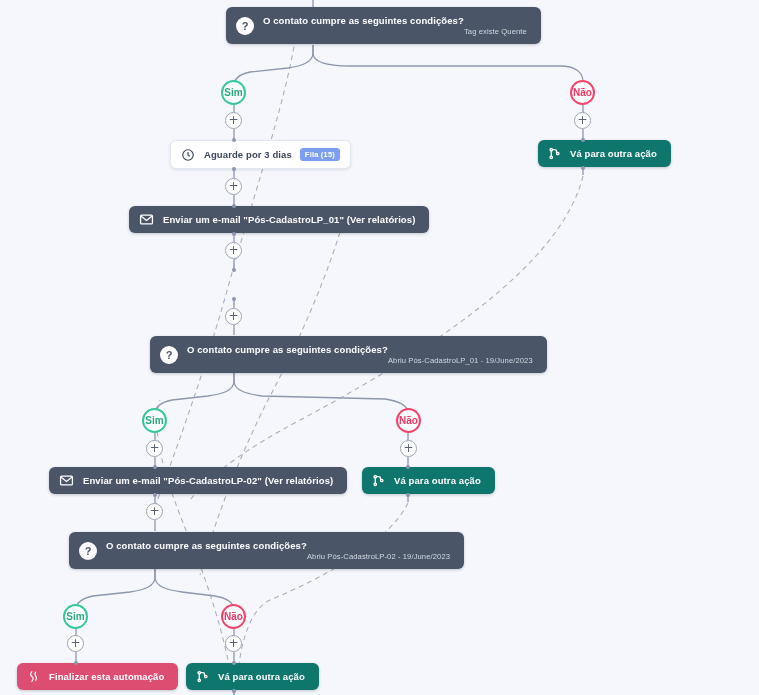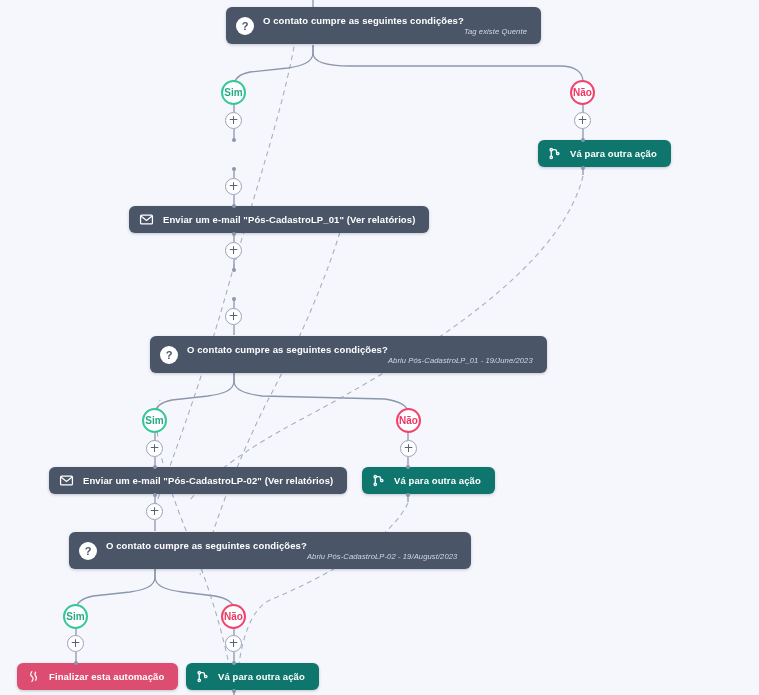--- a/index.html
+++ b/index.html
@@ -24,21 +24,21 @@
             box-shadow:0 1px 3px rgba(40,50,70,.25);}
   .n-pink{background:#dd4d72;color:#fff;height:27px;padding:0 14px 0 10px;
           box-shadow:0 1px 3px rgba(40,50,70,.25);}
   .n-white{background:#ffffff;color:#3b4559;height:29px;padding:0 10px 0 10px;
            border:1px solid #e3e7f0;box-shadow:0 1px 3px rgba(40,50,70,.12);}
 
   .ico{flex:0 0 auto;display:inline-flex;align-items:center;justify-content:center;margin-right:9px;}
   .q-ico{width:18px;height:18px;border-radius:50%;background:#ffffff;color:#4a5568;
          font-size:11px;font-weight:bold;line-height:18px;text-align:center;}
   .txt-main{font-size:9.5px;font-weight:bold;letter-spacing:.1px;}
-  .txt-sub{font-size:7.6px;font-weight:normal;color:#d3d8e4;margin-top:12px;letter-spacing:.1px;font-style:italic;}
+  .txt-sub{font-size:7.6px;font-weight:normal;color:#d3d8e4;margin-top:12px;letter-spacing:.1px;}
   .cond-body{display:flex;flex-direction:row;justify-content:center;}
 
   .badge{display:inline-block;background:#7b9ef0;color:#fff;font-size:7.5px;font-weight:bold;
          border-radius:3px;padding:2px 5px;margin-left:8px;letter-spacing:.2px;}
 
   
   .blabel{position:absolute;width:25px;height:25px;border-radius:50%;background:#ffffff;
           display:flex;align-items:center;justify-content:center;font-size:10px;font-weight:bold;
           box-sizing:border-box;text-align:right;}
   .blabel.yes{border:2px solid #35c79a;color:#2aa981;}
@@ -127,20 +127,30 @@
   <div class="blabel yes" style="left:221px;top:80px;">
       <span>Sim</span>
     </div>
   <div class="blabel no" style="left:570px;top:80px;">
       <span>Não</span>
     </div>
 
   <div class="plus" style="left:225px;top:112px;"><span>+</span></div>
   <div class="plus" style="left:574px;top:112px;"><span>+</span></div>
 
+  <div class="node n-white" style="left:170px;top:140px;">
+    <span class="ico">
+      <svg width="14" height="14" viewBox="0 0 24 24" fill="none" stroke="#3b4559" stroke-width="2">
+        <circle cx="12" cy="12" r="9"></circle>
+          <path d="M12 7v5l3.2 2"></path>
+      </svg>
+    </span>
+    <span class="txt-main" style="color:#3b4559;">Aguarde por 3 dias</span>
+    <span class="badge">Fila (15)</span>
+  </div>
   <div class="dot" style="left:232px;top:138px;"></div>
   <div class="dot" style="left:232px;top:167px;"></div>
 
   <div class="node n-orange" style="left:538px;top:140px;">
     <span class="ico">
       <svg width="13" height="13" viewBox="0 0 24 24" fill="none" stroke="#ffffff" stroke-width="2.4" stroke-linecap="round">
         <circle cx="6" cy="5" r="2.2"></circle>
           <circle cx="6" cy="19" r="2.2"></circle>
           <circle cx="18" cy="12" r="2.2"></circle>
         <path d="M6 7.2v9.6"></path>
@@ -221,21 +231,21 @@
   <div class="dot" style="left:406px;top:493px;"></div>
 
   <div class="plus" style="left:146px;top:503px;"><span>+</span></div>
 
   <div class="node n-dark n-cond" style="left:69px;top:532px;">
     <span class="ico">
         <span class="q-ico">?</span>
       </span>
     <span class="cond-body">
       <span class="txt-main">O contato cumpre as seguintes condições?</span>
-      <span class="txt-sub">Abriu Pós-CadastroLP-02 - 19/August/2023</span>
+      <span class="txt-sub">Abriu Pós-CadastroLP-02 - 19/June/2023</span>
     </span>
   </div>
 
   <div class="blabel yes" style="left:63px;top:604px;">
       <span>Sim</span>
     </div>
   <div class="blabel no" style="left:221px;top:604px;">
       <span>Não</span>
     </div>
 

